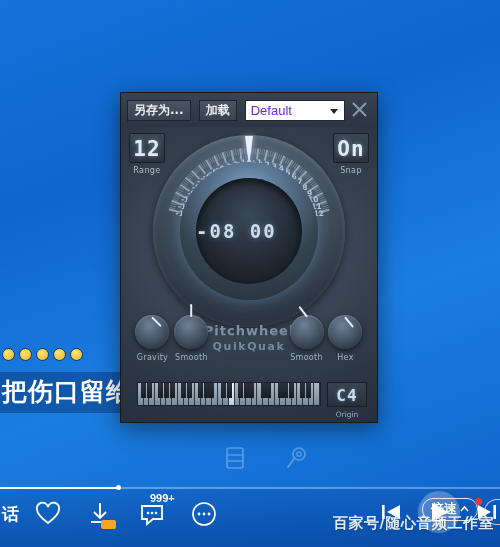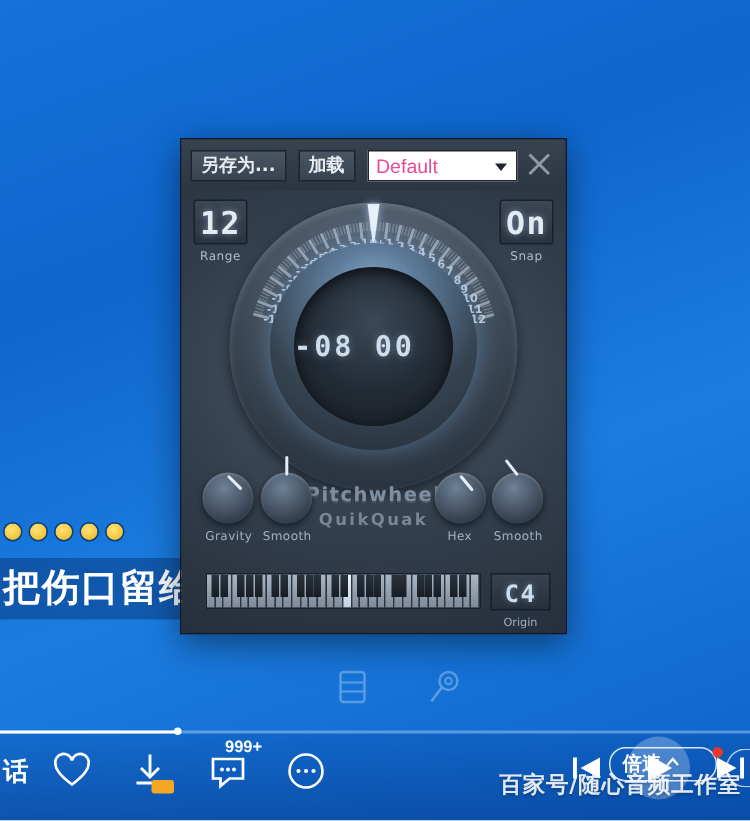--- a/index.html
+++ b/index.html
@@ -110,21 +110,21 @@
     position: absolute; right: 6px; bottom: 14px;
     color: rgba(255,255,255,.88);
     font-size: 15px; font-weight: 700; letter-spacing: .5px;
     font-family: "DejaVu Sans", sans-serif;
     text-shadow: 0 1px 2px rgba(0,0,0,.25);
   }
   .speed-pill {
     position: absolute; right: 22px; bottom: 26px;
     border: 1px solid rgba(255,255,255,.85);
     border-radius: 11px;
-    padding: 1px 24px 2px 8px;
+    padding: 1px 8px 2px 8px;
     color: #fff; font-size: 13px; font-weight: 600;
     font-family: "DejaVu Sans", sans-serif;
     display: flex; align-items: center; gap: 3px;
   }
   .speed-dot {
     position: absolute; right: 18px; bottom: 42px;
     width: 7px; height: 7px; border-radius: 50%; background: #e8372b;
   }
   .corner-chip {
     position: absolute; right: 0px; bottom: 22px;
@@ -160,21 +160,21 @@
   }
   .preset-select {
     position: relative;
     width: 100px; height: 21px;
     background: #ffffff;
     border: 1px solid #20272f;
     display: flex; align-items: center;
     padding-left: 5px;
   }
   .preset-value {
-    color: #ec4899; font-size: 13px;
+    color: #6d28d9; font-size: 13px;
     font-family: "Liberation Sans", sans-serif;
   }
   .preset-caret {
     position: absolute; right: 6px; top: 8px;
     width: 0; height: 0;
     border-left: 4px solid transparent;
     border-right: 4px solid transparent;
     border-top: 5px solid #20272f;
   }
   .close-x {
@@ -589,29 +589,29 @@
         </div>
         <div class="knob-cell">
           <div class="knob">
               <div class="knob-ind" style="transform: translateX(-50%) translateY(0px) rotate(180deg); transform-origin: 50% 0px; margin-top: -15px; top: 50%;"></div>
             </div>
           <div class="knob-label">Smooth</div>
         </div>
         <div class="knob-cell spacer"></div>
         <div class="knob-cell">
           <div class="knob">
+              <div class="knob-ind" style="transform: translateX(-50%) translateY(0px) rotate(142deg); transform-origin: 50% 0px; margin-top: -15px; top: 50%;"></div>
+            </div>
+          <div class="knob-label">Smooth</div>
+        </div>
+        <div class="knob-cell">
+          <div class="knob">
               <div class="knob-ind" style="transform: translateX(-50%) translateY(0px) rotate(320deg); transform-origin: 50% 0px; margin-top: -15px; top: 50%;"></div>
             </div>
           <div class="knob-label">Hex</div>
-        </div>
-        <div class="knob-cell">
-          <div class="knob">
-              <div class="knob-ind" style="transform: translateX(-50%) translateY(0px) rotate(142deg); transform-origin: 50% 0px; margin-top: -15px; top: 50%;"></div>
-            </div>
-          <div class="knob-label">Smooth</div>
         </div>
       </div>
 
       <div class="bottom-ctrl">
 
         <div class="kb-area">
           <div class="keyboard" id="keyboard">
               <div class="wkey"></div>
               <div class="wkey"></div>
               <div class="wkey"></div>

